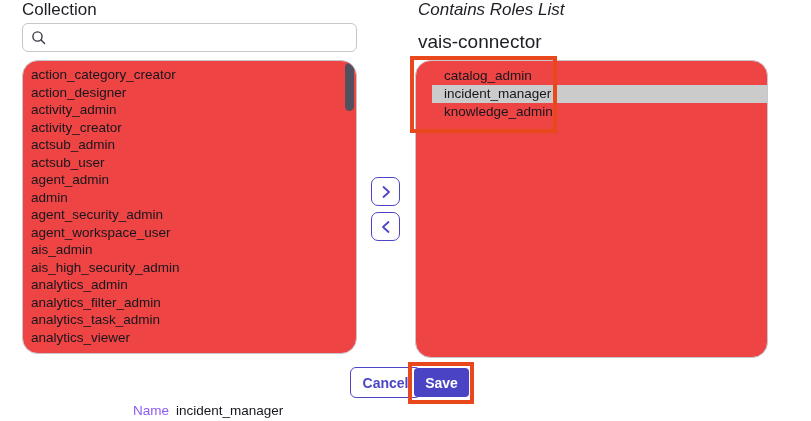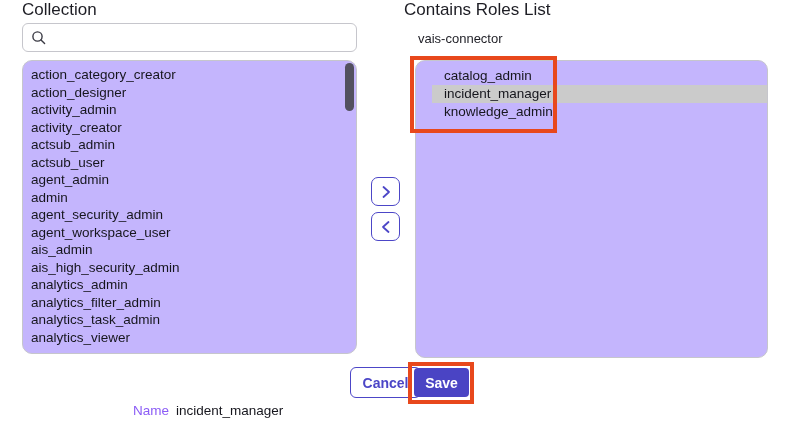--- a/index.html
+++ b/index.html
@@ -2,32 +2,32 @@
 <html><head>
 <meta charset="utf-8">
 <style>
   * { margin:0; padding:0; box-sizing:border-box; }
   html,body { background:#ffffff; }
   body { font-family:"Liberation Sans","DejaVu Sans",sans-serif; color:#16161d; }
   .stage { position:relative; width:811px; height:421px; background:#fff; overflow:hidden; }
 
   .field-label { position:absolute; font-size:17px; color:#1d1d24; }
   .collection-label { left:22px; top:0px; }
-  .roles-label { left:404px; top:0px; }
-  .group-name { position:absolute; left:418px; top:31px; font-size:13px; color:#1d1d24; }
+  .roles-label { left:418px; top:0px;font-style:italic; }
+  .group-name { position:absolute; left:418px; top:31px; font-size:19px; color:#1d1d24; }
 
   
   .searchbox { position:absolute; left:22px; top:23px; width:335px; height:29px;
     border:1px solid #c6c6cc; border-radius:6px; background:#fff; display:flex; align-items:center; }
   .searchbox svg { margin-left:8px; flex:0 0 auto; }
   .searchbox input { border:none; outline:none; flex:1; height:100%; font:inherit; font-size:13px;
     background:transparent; padding:0 6px; }
 
   
-  .listbox { position:absolute; background:#c4b5fd; border:1px solid #c6c6cc; border-radius:10px;
+  .listbox { position:absolute; background:#ef4444; border:1px solid #c6c6cc; border-radius:16px;
     overflow:hidden; font-size:13.5px; }
   .left-list  { left:22px;  top:60px; width:335px; height:294px; padding-top:5px; }
   .right-list { left:415px; top:60px; width:353px; height:298px; padding-top:6px;padding-left:16px; }
   .left-list  .list-item { line-height:17.5px; padding-left:8px;  white-space:nowrap; }
   .right-list .list-item { line-height:18px;   padding-left:12px; white-space:nowrap; }
   .list-item.selected { background:#cbcbcb; }
 
   .scroll-thumb { position:absolute; top:2px; right:2px; width:9px; height:48px;
     border-radius:5px; background:#52505f; }
 

